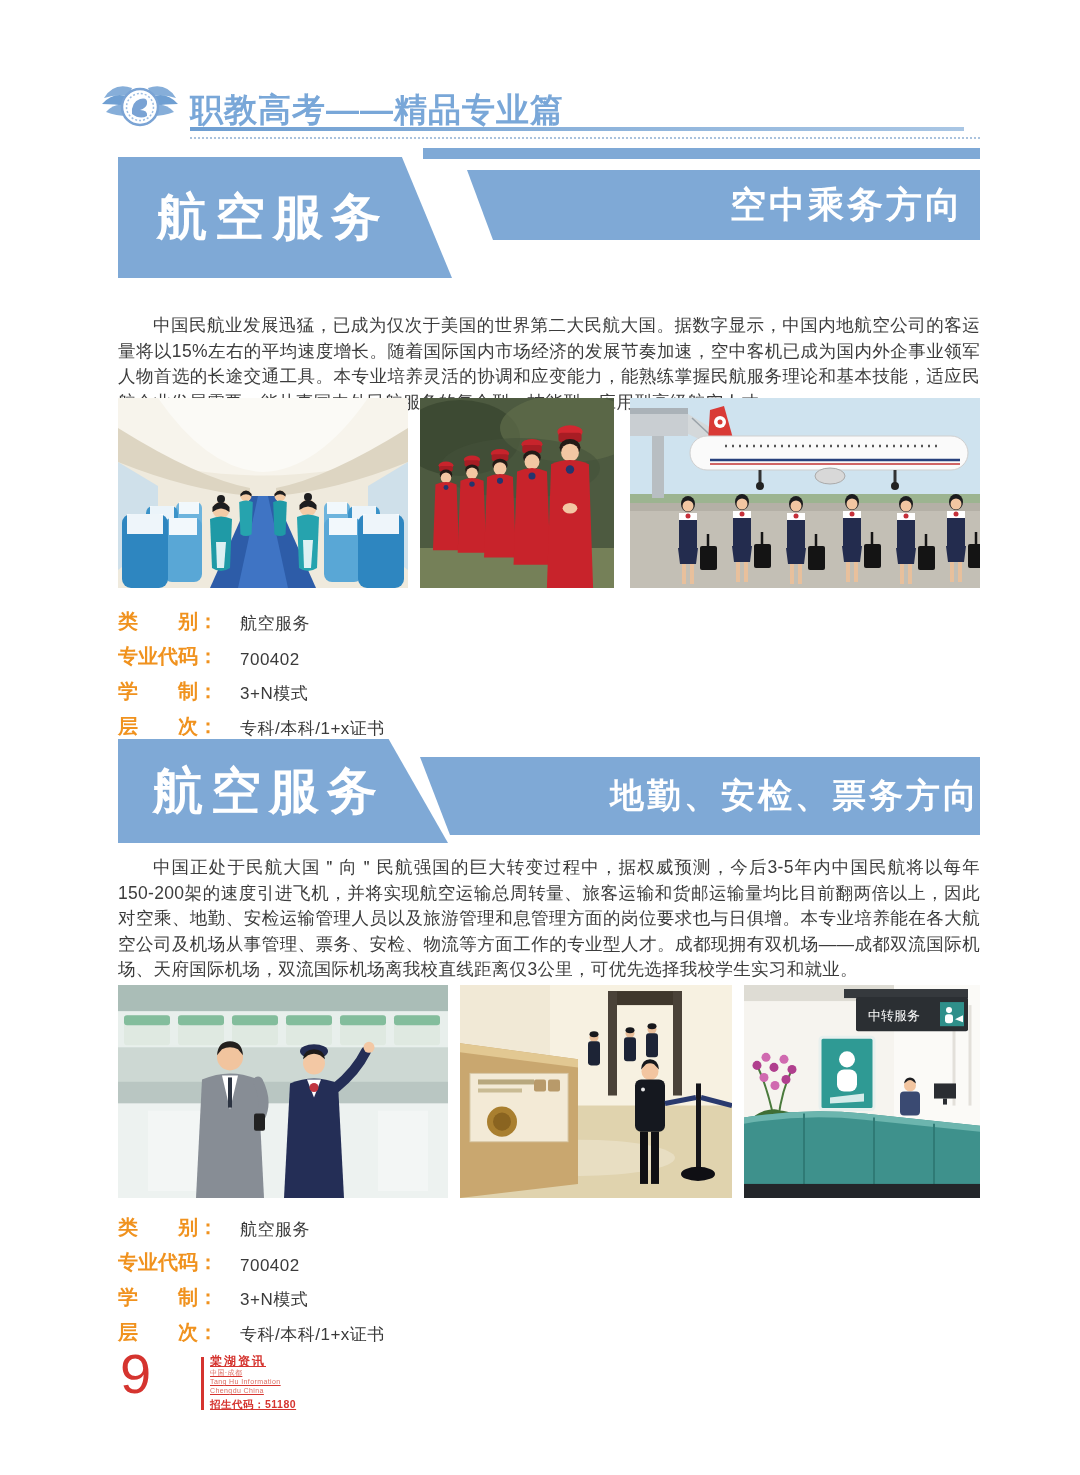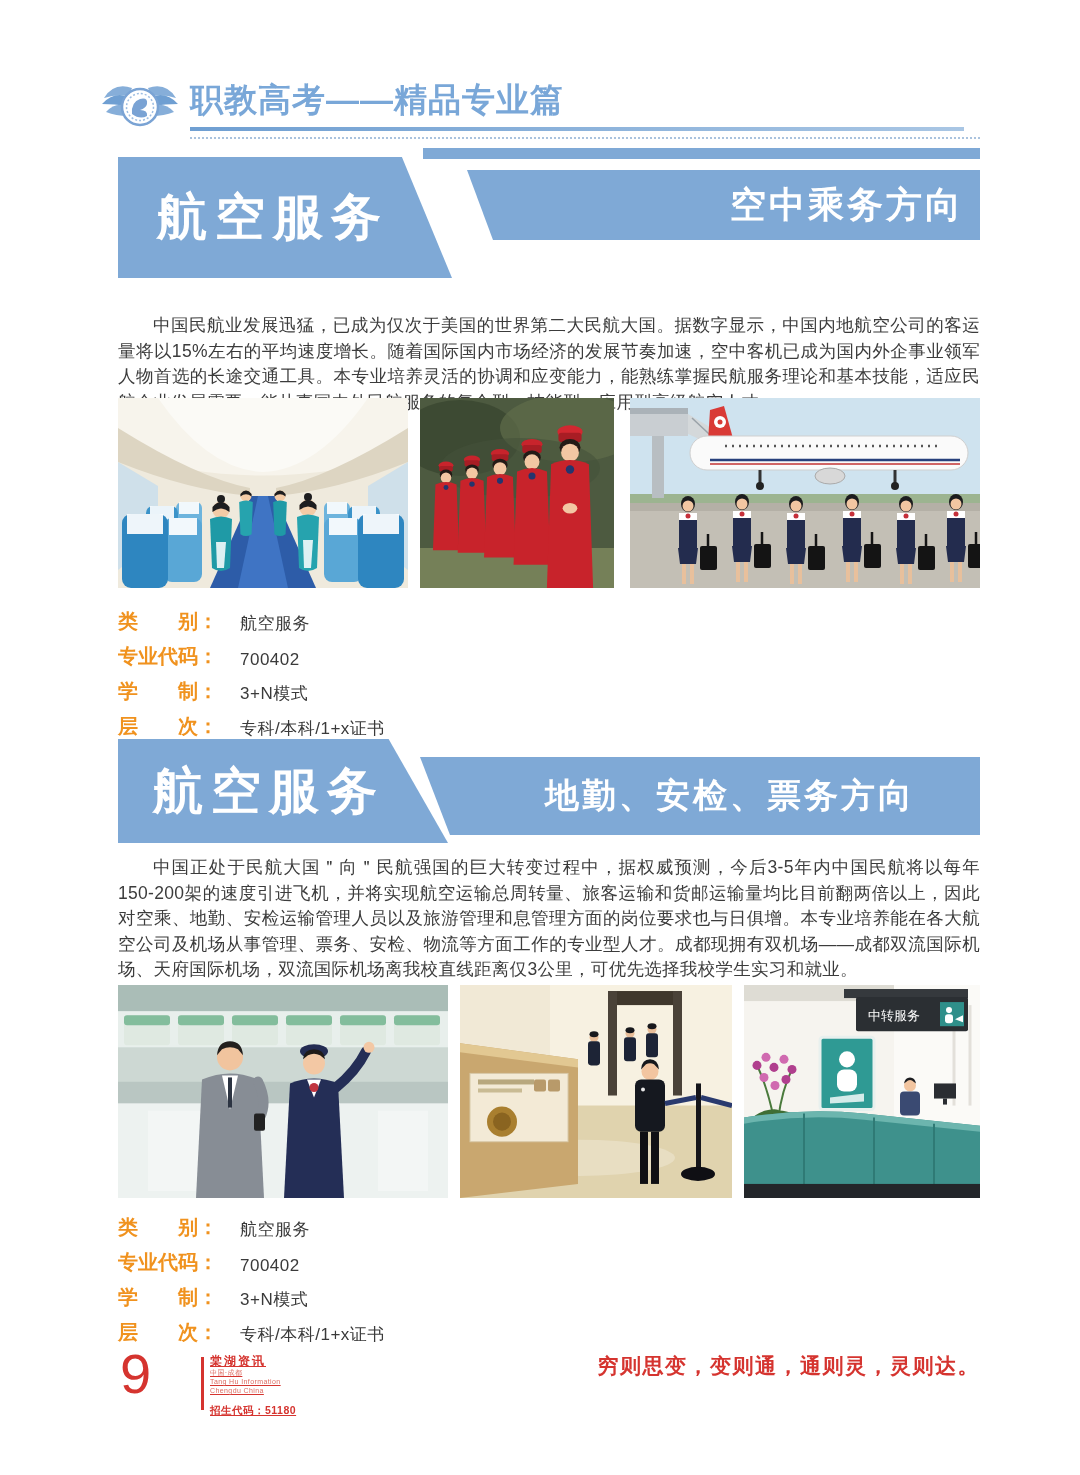--- a/index.html
+++ b/index.html
@@ -2,37 +2,37 @@
 <html><head>
 <meta charset="utf-8">
 <style>
   html,body{margin:0;padding:0;background:#ffffff;}
   .page{position:relative;width:1080px;height:1475px;background:#ffffff;
         font-family:"Liberation Sans","DejaVu Sans",sans-serif;overflow:hidden;}
   .abs{position:absolute;}
 
   
   #logo{left:98px;top:76px;width:84px;height:62px;}
-  #header-title{left:190px;top:78px;font-size:33px;font-weight:bold;color:#79a7d8;letter-spacing:1px;}
+  #header-title{left:190px;top:88px;font-size:33px;font-weight:bold;color:#79a7d8;letter-spacing:1px;}
   #header-rule{left:190px;top:127px;width:774px;height:4px;
                background:linear-gradient(90deg,#6f9fd2,#a9c6e4);}
   #header-dots{left:190px;top:137px;width:790px;height:0;border-top:2px dotted #aac3de;}
 
   
   .banner{background:#7fa9d6;display:flex;align-items:center;box-sizing:border-box;}
   .banner-title{font-size:50px;font-weight:bold;color:#ffffff;letter-spacing:8px;white-space:nowrap;}
   .banner-dir{font-size:36px;font-weight:bold;color:#ffffff;letter-spacing:3px;white-space:nowrap;}
   #s1-bar{left:423px;top:148px;width:557px;height:11px;background:#7fa9d6;}
   #s1-left{left:118px;top:157px;width:334px;height:121px;justify-content:center;padding-right:24px;
            clip-path:polygon(0 0,85% 0,100% 100%,0 100%);}
   #s1-right{left:467px;top:170px;width:513px;height:70px;justify-content:flex-end;padding-right:16px;
             clip-path:polygon(0 0,100% 0,100% 100%,26px 100%);}
   #s2-left{left:118px;top:739px;width:330px;height:104px;justify-content:center;padding-right:28px;
            clip-path:polygon(0 0,82% 0,100% 100%,0 100%);}
-  #s2-right{left:420px;top:757px;width:560px;height:78px;justify-content:center;padding-left:60px;
+  #s2-right{left:420px;top:757px;width:560px;height:78px;justify-content:flex-end;padding-left:60px;
             clip-path:polygon(0 0,100% 0,100% 100%,30px 100%);}
   #s2-right .banner-dir{font-size:34px;}
 
   
   .para{left:118px;width:862px;font-size:17.5px;line-height:25.5px;color:#3c3c3c;
         text-align:justify;text-indent:2em;letter-spacing:.3px;}
   #p1{top:293px;margin-top:20px;} #p2{top:855px;}
 
   
   .photo{overflow:hidden;}
@@ -50,21 +50,21 @@
   .info-row{height:35px;display:flex;align-items:flex-end;}
   .info-label{color:#f0921e;font-weight:bold;font-size:20px;width:116px;flex:none;}
   .info-value{color:#3a3a3a;font-size:17px;margin-left:6px;letter-spacing:.5px;}
 
   
   #page-num{left:120px;top:1346px;font-size:56px;color:#d5342f;line-height:1;}
   #footer-divider{left:201px;top:1357px;width:3px;height:53px;background:#d5342f;}
   #brand{left:210px;top:1355px;color:#d5342f;text-decoration:underline;}
   .brand-line1{font-size:12px;font-weight:bold;letter-spacing:2px;line-height:13px;}
   .brand-small{font-size:7px;color:#dd6a60;line-height:9px;letter-spacing:.4px;}
-  .brand-code{font-size:10.5px;font-weight:bold;margin-top:9px;letter-spacing:.5px;}
+  .brand-code{font-size:10.5px;font-weight:bold;margin-top:3px;letter-spacing:.5px;}
   #quote-cn{right:100px;top:1352px;font-size:21px;font-weight:bold;color:#d5342f;letter-spacing:1.5px;}
   #quote-en{right:100px;top:1382px;font-size:16.5px;color:#d5342f;}
 </style>
 </head>
 <body>
 
 <div class="page">
 
   <svg id="logo" class="abs" viewBox="0 0 84 62">
     <path d="M6,22 Q16,6 34,12 L31,20 Q18,18 6,22 Z" fill="#86aed9"></path>
@@ -532,15 +532,14 @@
 
   <div id="page-num" class="abs">9</div>
   <div id="footer-divider" class="abs"></div>
   <div id="brand" class="abs">
     <div class="brand-line1">棠湖资讯</div>
     <div class="brand-small">中国·成都</div>
     <div class="brand-small">Tang Hu Information</div>
     <div class="brand-small">Chengdu  China</div>
     <div class="brand-code">招生代码：51180</div>
   </div>
-  <div id="quote-cn" class="abs">穷则思变，变则通，通则灵，灵则达。</div>
 
 </div>
 
 </body></html>

